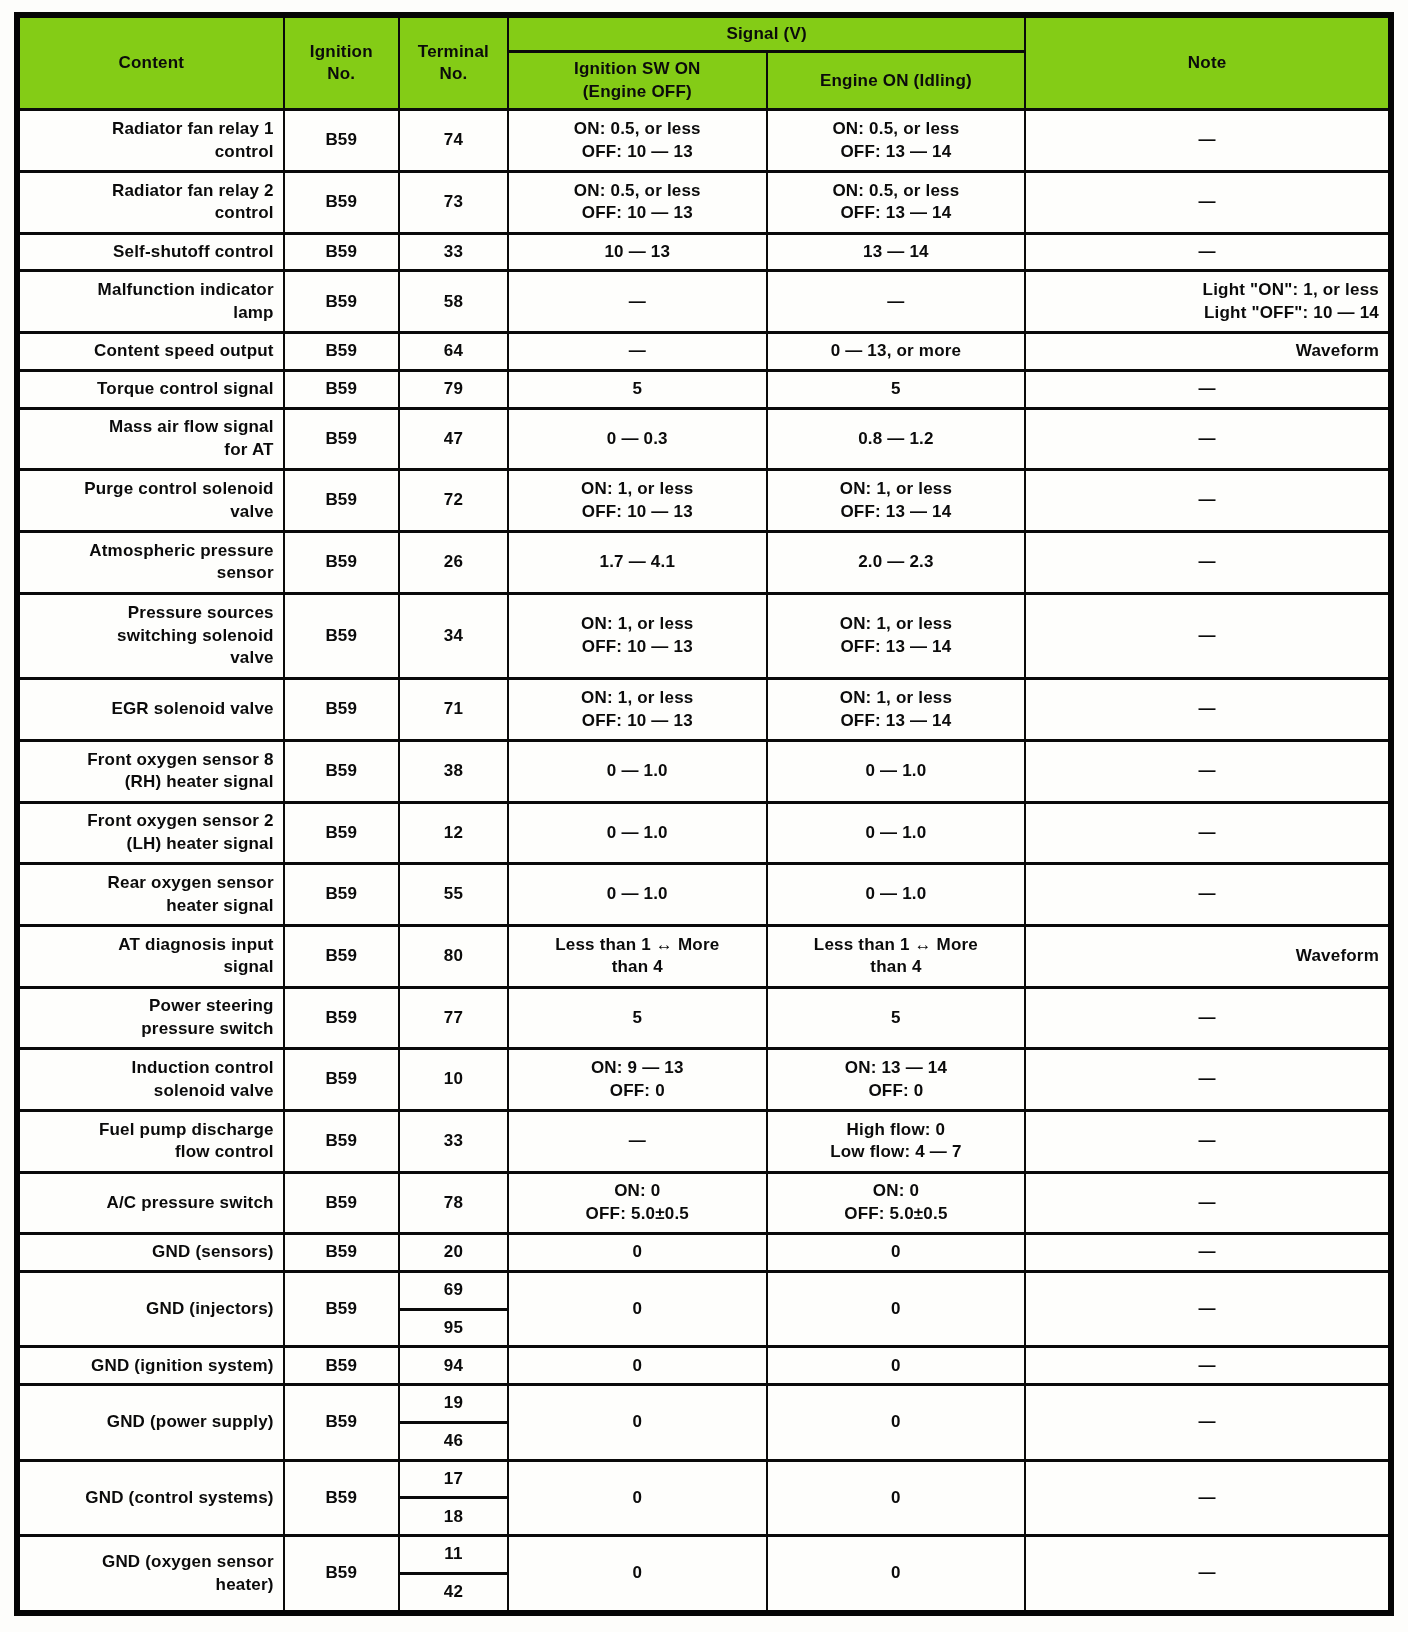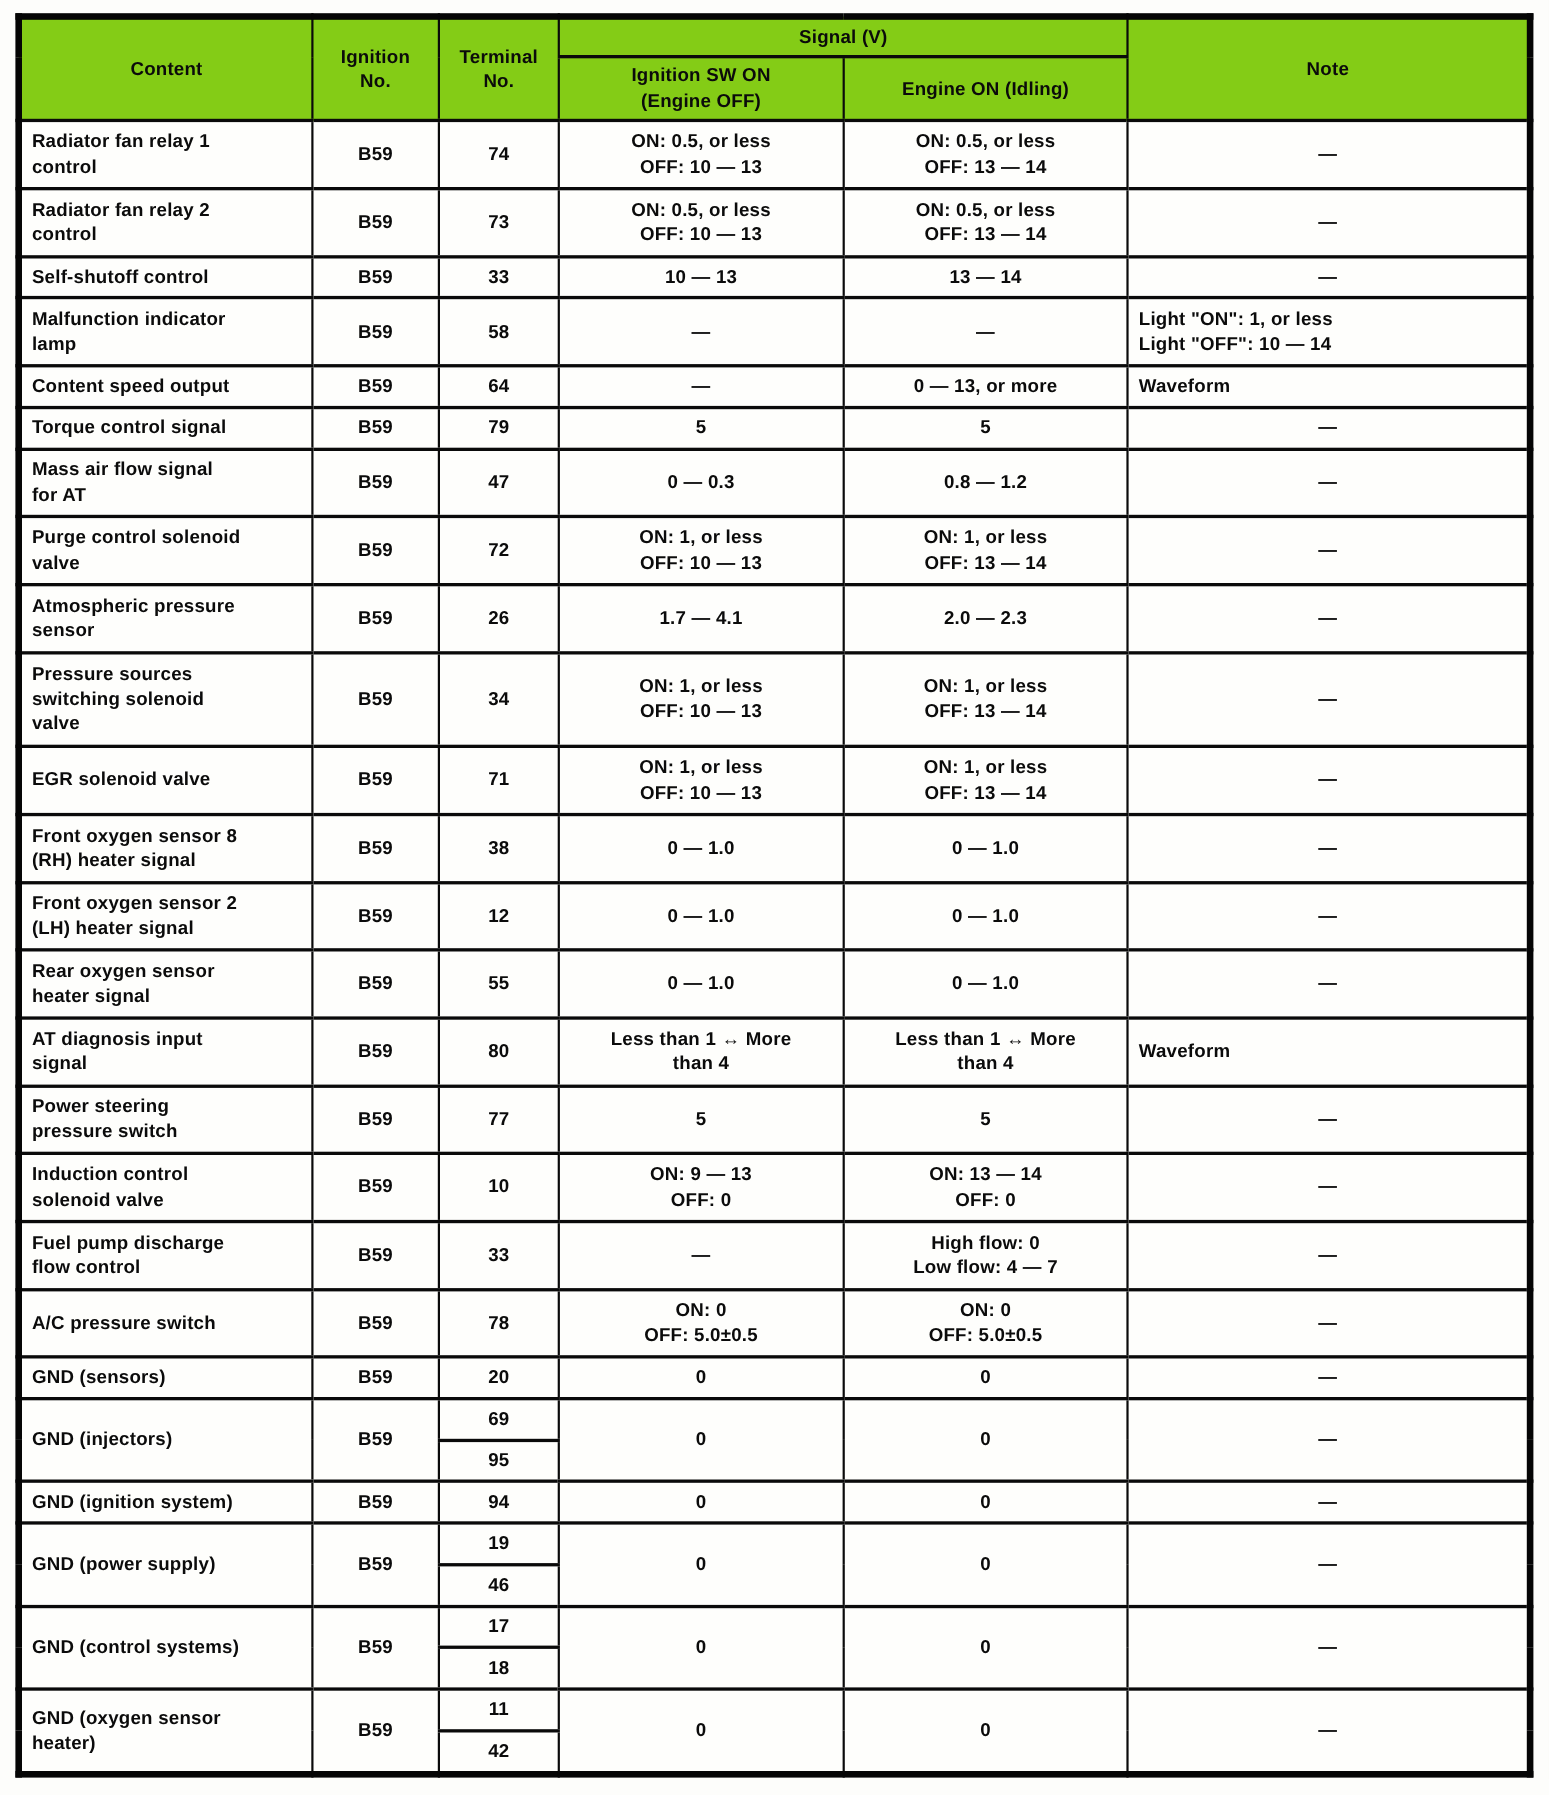--- a/index.html
+++ b/index.html
@@ -36,21 +36,21 @@
     white-space: pre-line;
     vertical-align: middle;
     box-sizing: border-box;
     color: #0b0b0b;
     letter-spacing: 0.2px;
   }
   table.volt-table th {
     background: #84cc16;
   }
   td.cell-left {
-    text-align: left;
+    text-align: right;
   }
   td.cell-center {
     text-align: center;
   }
   col.c-content  { width: 264px; }
   col.c-conn     { width: 114px; }
   col.c-term     { width: 108px; }
   col.c-ign      { width: 256px; }
   col.c-eng      { width: 256px; }
   col.c-note     { width: 362px; }

